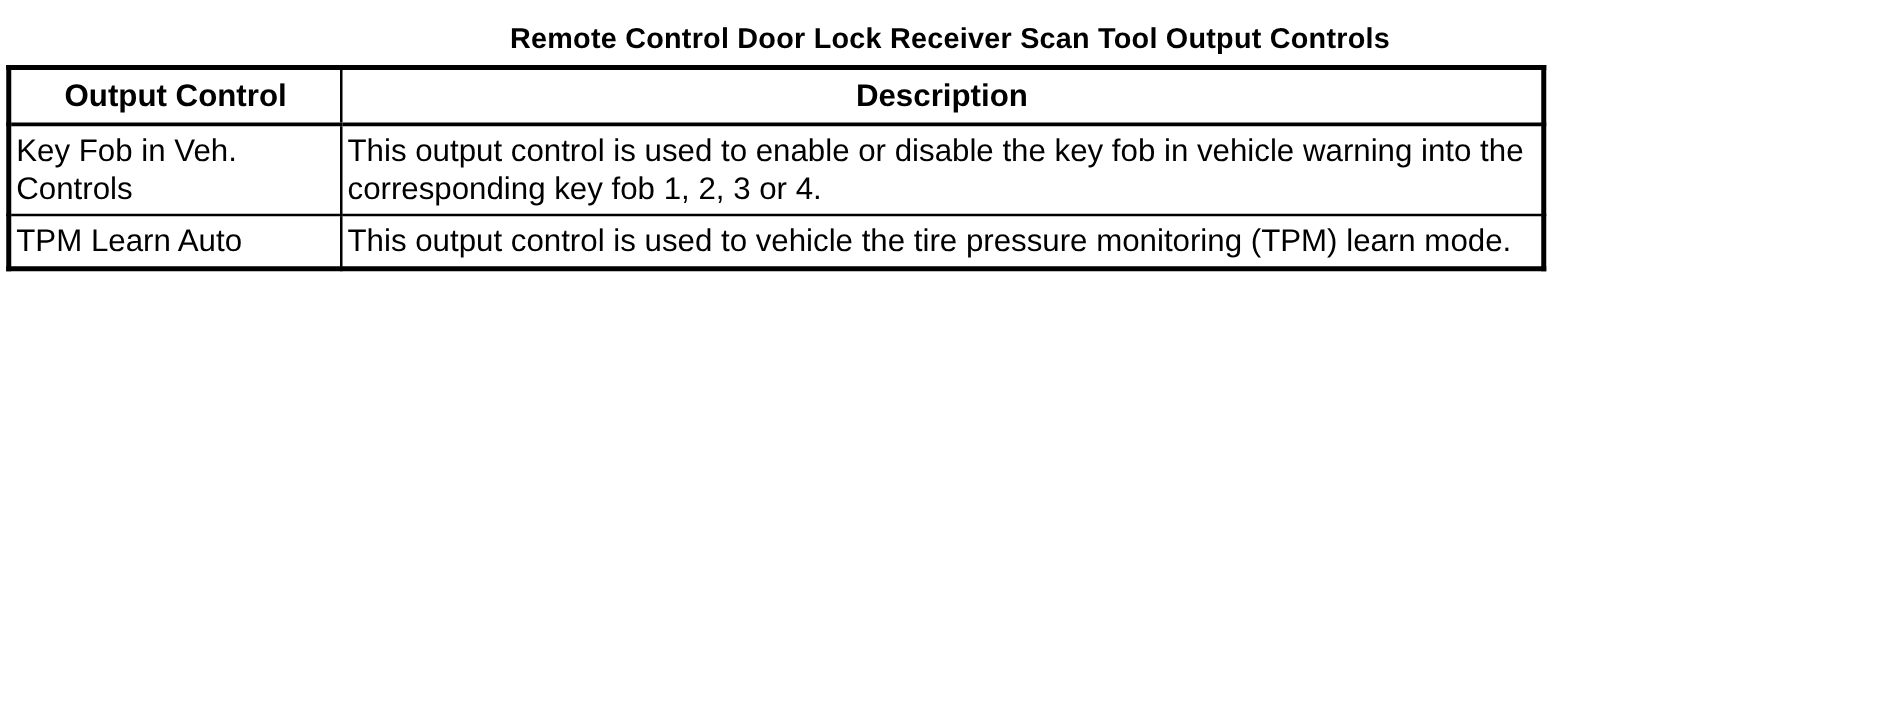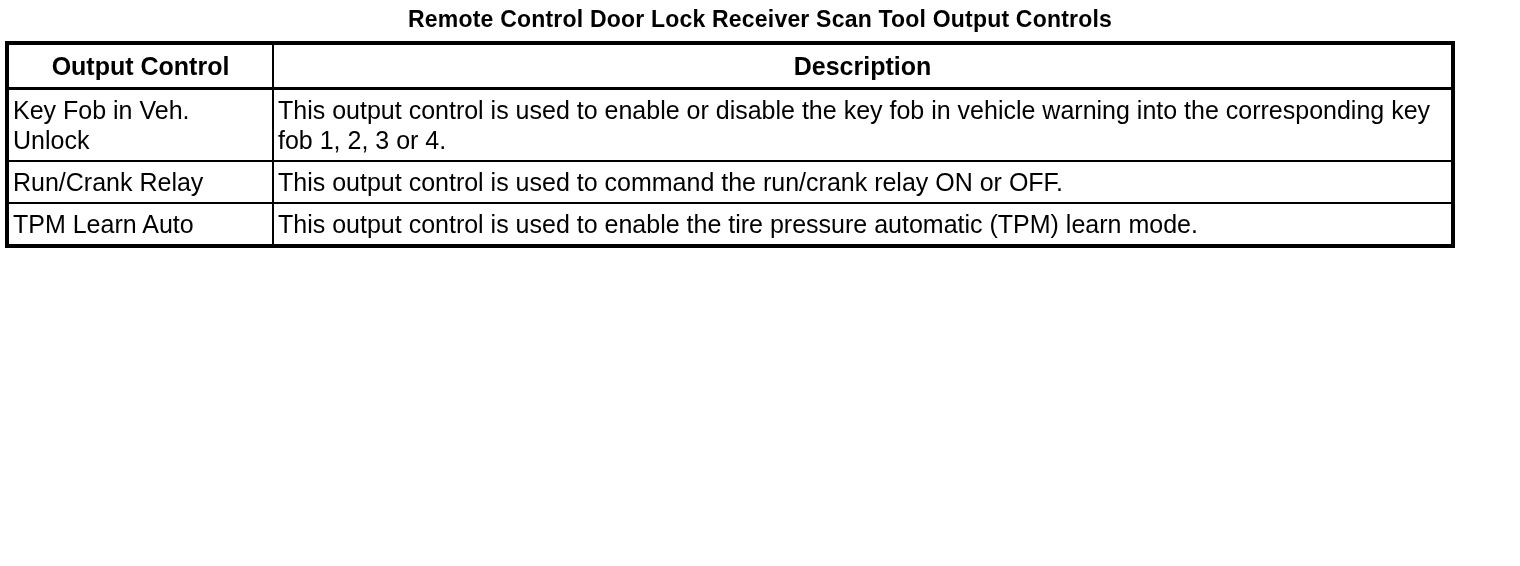--- a/index.html
+++ b/index.html
@@ -14,27 +14,27 @@
     width: 1520px;
     height: 566px;
     background: #ffffff;
     overflow: hidden;
   }
   .doc-title {
     text-align: center;
     font-weight: bold;
     font-size: 23px;
     line-height: 26px;
-    padding: 6px 0 9px 0;
+    padding: 17px 0 9px 0;
     letter-spacing: 0.2px;
   }
   table.controls-table {
     border-collapse: collapse;
     table-layout: fixed;
-    width: 1450px;
+    width: 1232px;
     margin-left: 5px;
     border: 4px solid #000000;
   }
   col.col-control { width: 266px; }
   table.controls-table th {
     border: 2px solid #000000;
     border-bottom: 3px solid #000000;
     font-weight: bold;
     font-size: 25px;
     line-height: 28px;
@@ -70,26 +70,22 @@
       <col class="col-desc">
     </colgroup>
     <thead>
       <tr>
         <th>Output Control</th>
         <th>Description</th>
       </tr>
     </thead>
     <tbody id="rows-body">
         <tr>
-          <td class="cell-control">Key Fob in Veh. Unlock</td>
+          <td class="cell-control">Key Fob in Veh. Controls</td>
           <td class="cell-desc">This output control is used to enable or disable the key fob in vehicle warning into the corresponding key fob 1, 2, 3 or 4.</td>
         </tr>
         <tr>
-          <td class="cell-control">Run/Crank Relay</td>
-          <td class="cell-desc">This output control is used to command the run/crank relay ON or OFF.</td>
-        </tr>
-        <tr>
           <td class="cell-control">TPM Learn Auto</td>
-          <td class="cell-desc">This output control is used to enable the tire pressure automatic (TPM) learn mode.</td>
+          <td class="cell-desc">This output control is used to vehicle the tire pressure monitoring (TPM) learn mode.</td>
         </tr>
       </tbody>
   </table>
 </div>
 
 </body></html>

